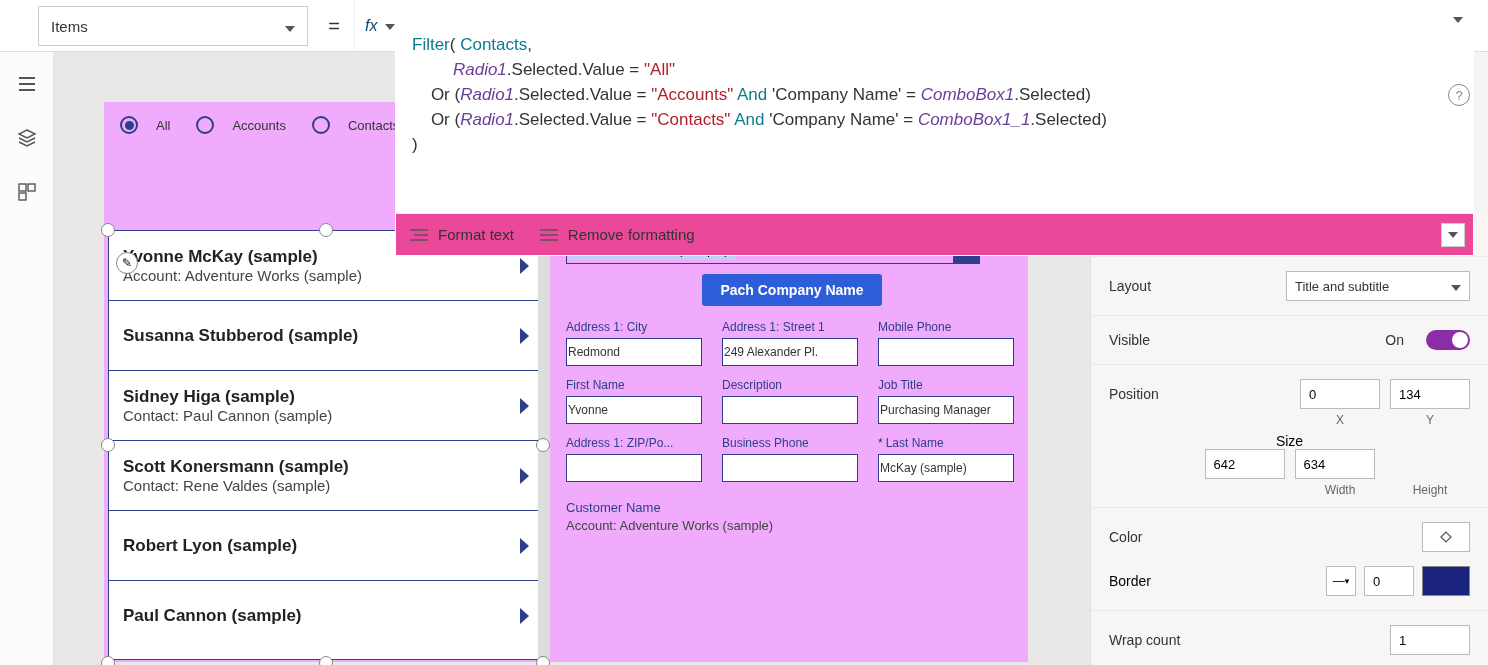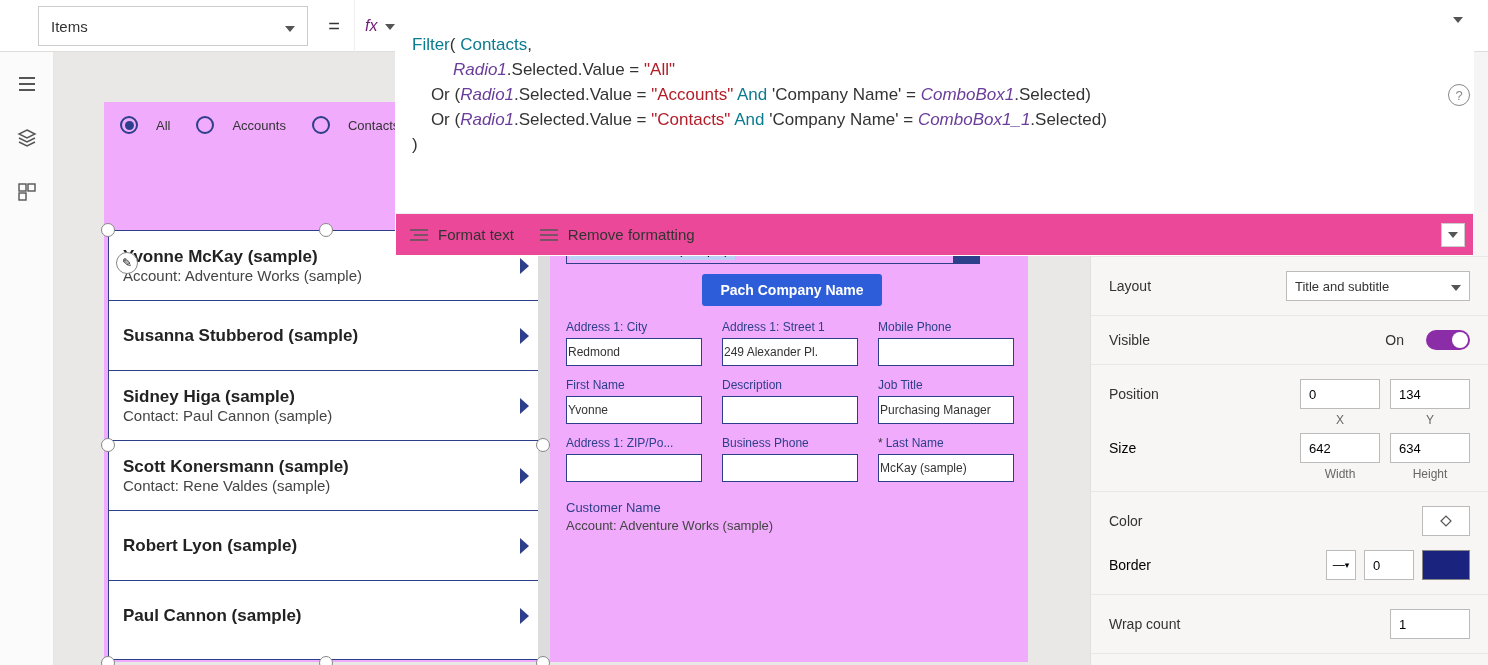--- a/index.html
+++ b/index.html
@@ -2,21 +2,21 @@
 <html><head>
 <meta charset="utf-8">
 <style>
 * { box-sizing: border-box; margin: 0; padding: 0; font-family: "Segoe UI", Arial, sans-serif; }
 body { background: #f5f5f5; width: 1488px; height: 665px; overflow: hidden; position: relative; }
 
 
 .formula-bar { display: flex; align-items: flex-start; background: #fff; border-bottom: 1px solid #ddd; height: 52px; }
 .prop-dropdown { width: 270px; height: 40px; margin: 6px 6px 6px 38px; border: 1px solid #ccc; background: #fff; display: flex; align-items: center; padding: 0 12px; justify-content: space-between; font-size: 15px; color: #333; }
 .equals { width: 40px; display: flex; align-items: center; justify-content: center; font-size: 20px; color: #333; height: 52px; }
-.fx { height: 52px; display: flex; align-items: center; padding: 0 10px; font-style: italic; font-size: 16px; color: #701a75; border-left: 1px solid #eee; border-right: 1px solid #eee; gap: 8px; }
+.fx { height: 52px; display: flex; align-items: center; padding: 0 10px; font-style: italic; font-size: 16px; color: #0c4a6e; border-left: 1px solid #eee; border-right: 1px solid #eee; gap: 8px; }
 .fx .chev { font-size: 10px; }
 
 .formula-code-wrapper { position: absolute; left: 395px; top: 0; right: 14px; background: #fff; border: 1px solid transparent; z-index: 10; }
 .formula-code { font-family: Consolas, monospace; font-size: 17px; line-height: 25px; padding: 6px 16px; white-space: pre; color: #333; min-height: 170px; position: relative; }
 .formula-code .fn { color: #0b7b8f; }
 .formula-code .ident { color: #6a3d9a; font-style: italic; }
 .formula-code .str { color: #b31d28; }
 .expand-chev { position: absolute; top: 6px; right: 10px; font-size: 12px; color: #888; }
 
 .formula-toolbar { display: flex; align-items: center; height: 42px; border-top: 1px solid #eee; background: #ec4899; padding: 0 14px; gap: 26px; font-size: 15px; color: #333; position: relative; }
@@ -250,21 +250,21 @@
     <div class="pair">
       <input class="num-input" value="0" style="">
       <input class="num-input" value="134" style="">
     </div>
   </div>
   <div class="pair-labels">
       <span>X</span>
       <span>Y</span>
     </div>
 
-  <div class="prop-subrow" style="border-bottom:none; padding-bottom:4px;">
+  <div class="prop-subrow" style="border-bottom:none; padding-bottom:4px;flex-direction:column;">
     <span class="label">Size</span>
     <div class="pair">
       <input class="num-input" value="642" style="">
       <input class="num-input" value="634" style="">
     </div>
   </div>
   <div class="pair-labels" style="border-bottom:1px solid #e8e8e8; padding-bottom:10px;">
       <span>Width</span>
       <span>Height</span>
     </div>

